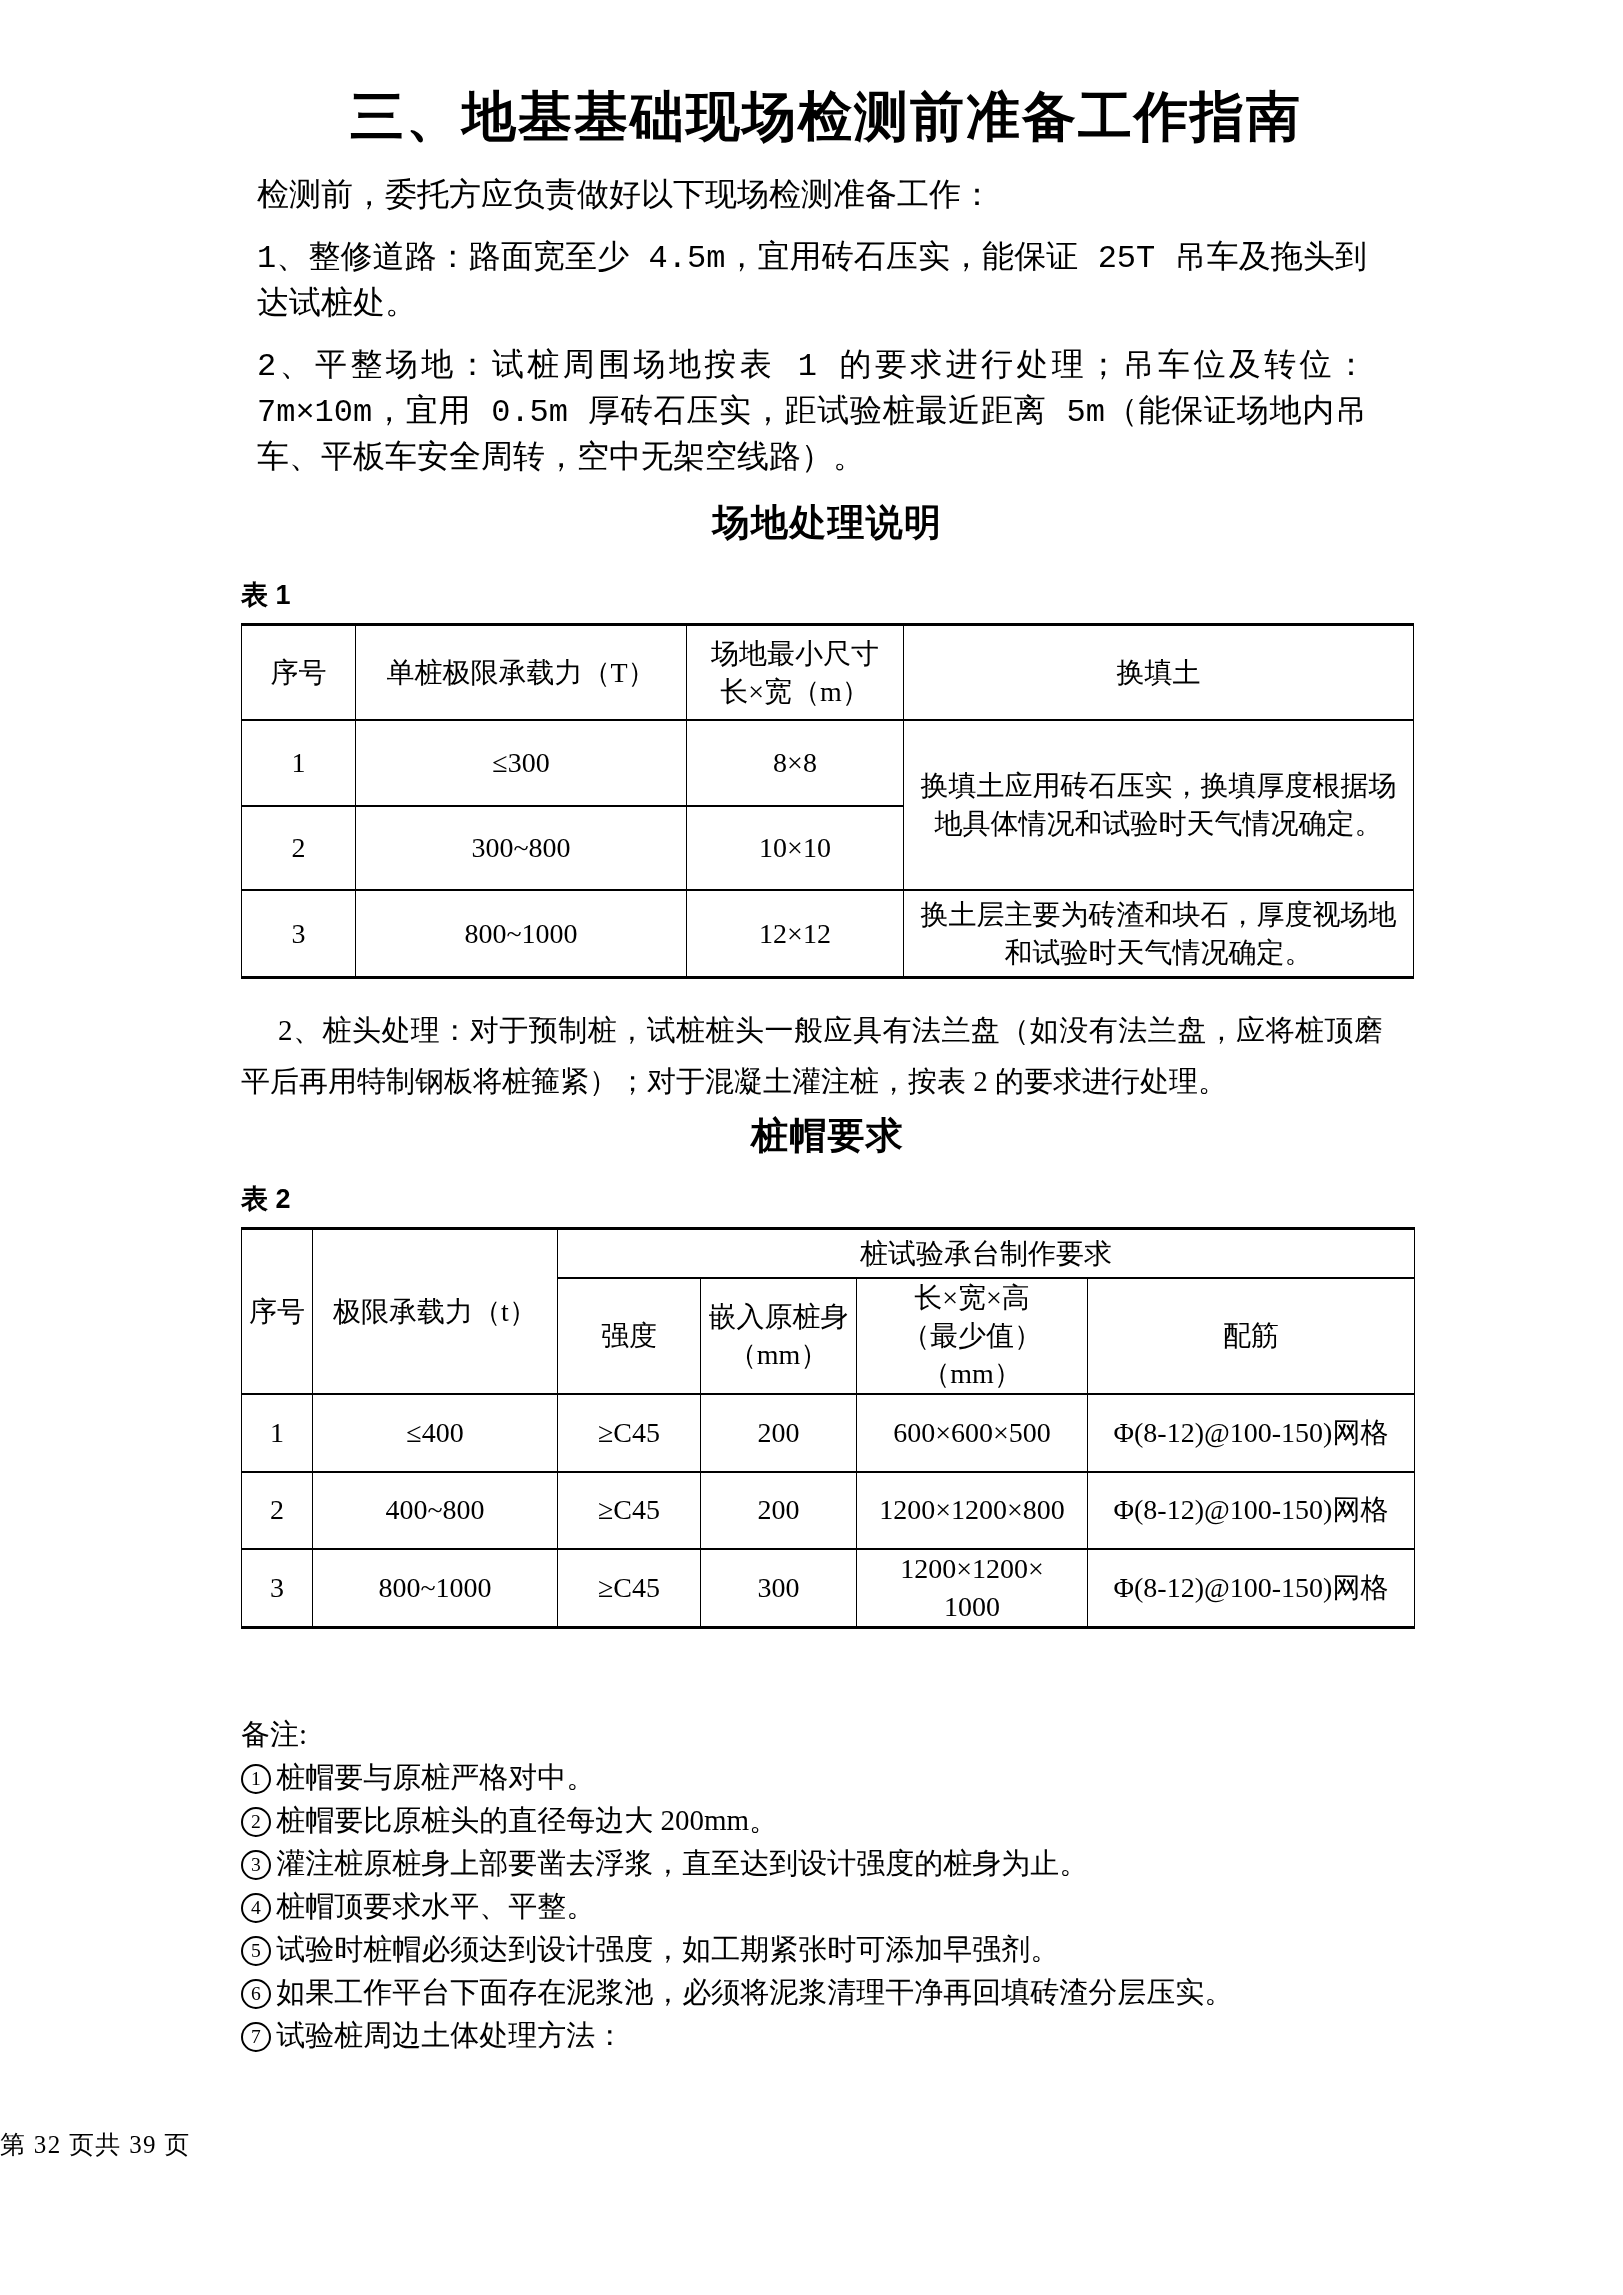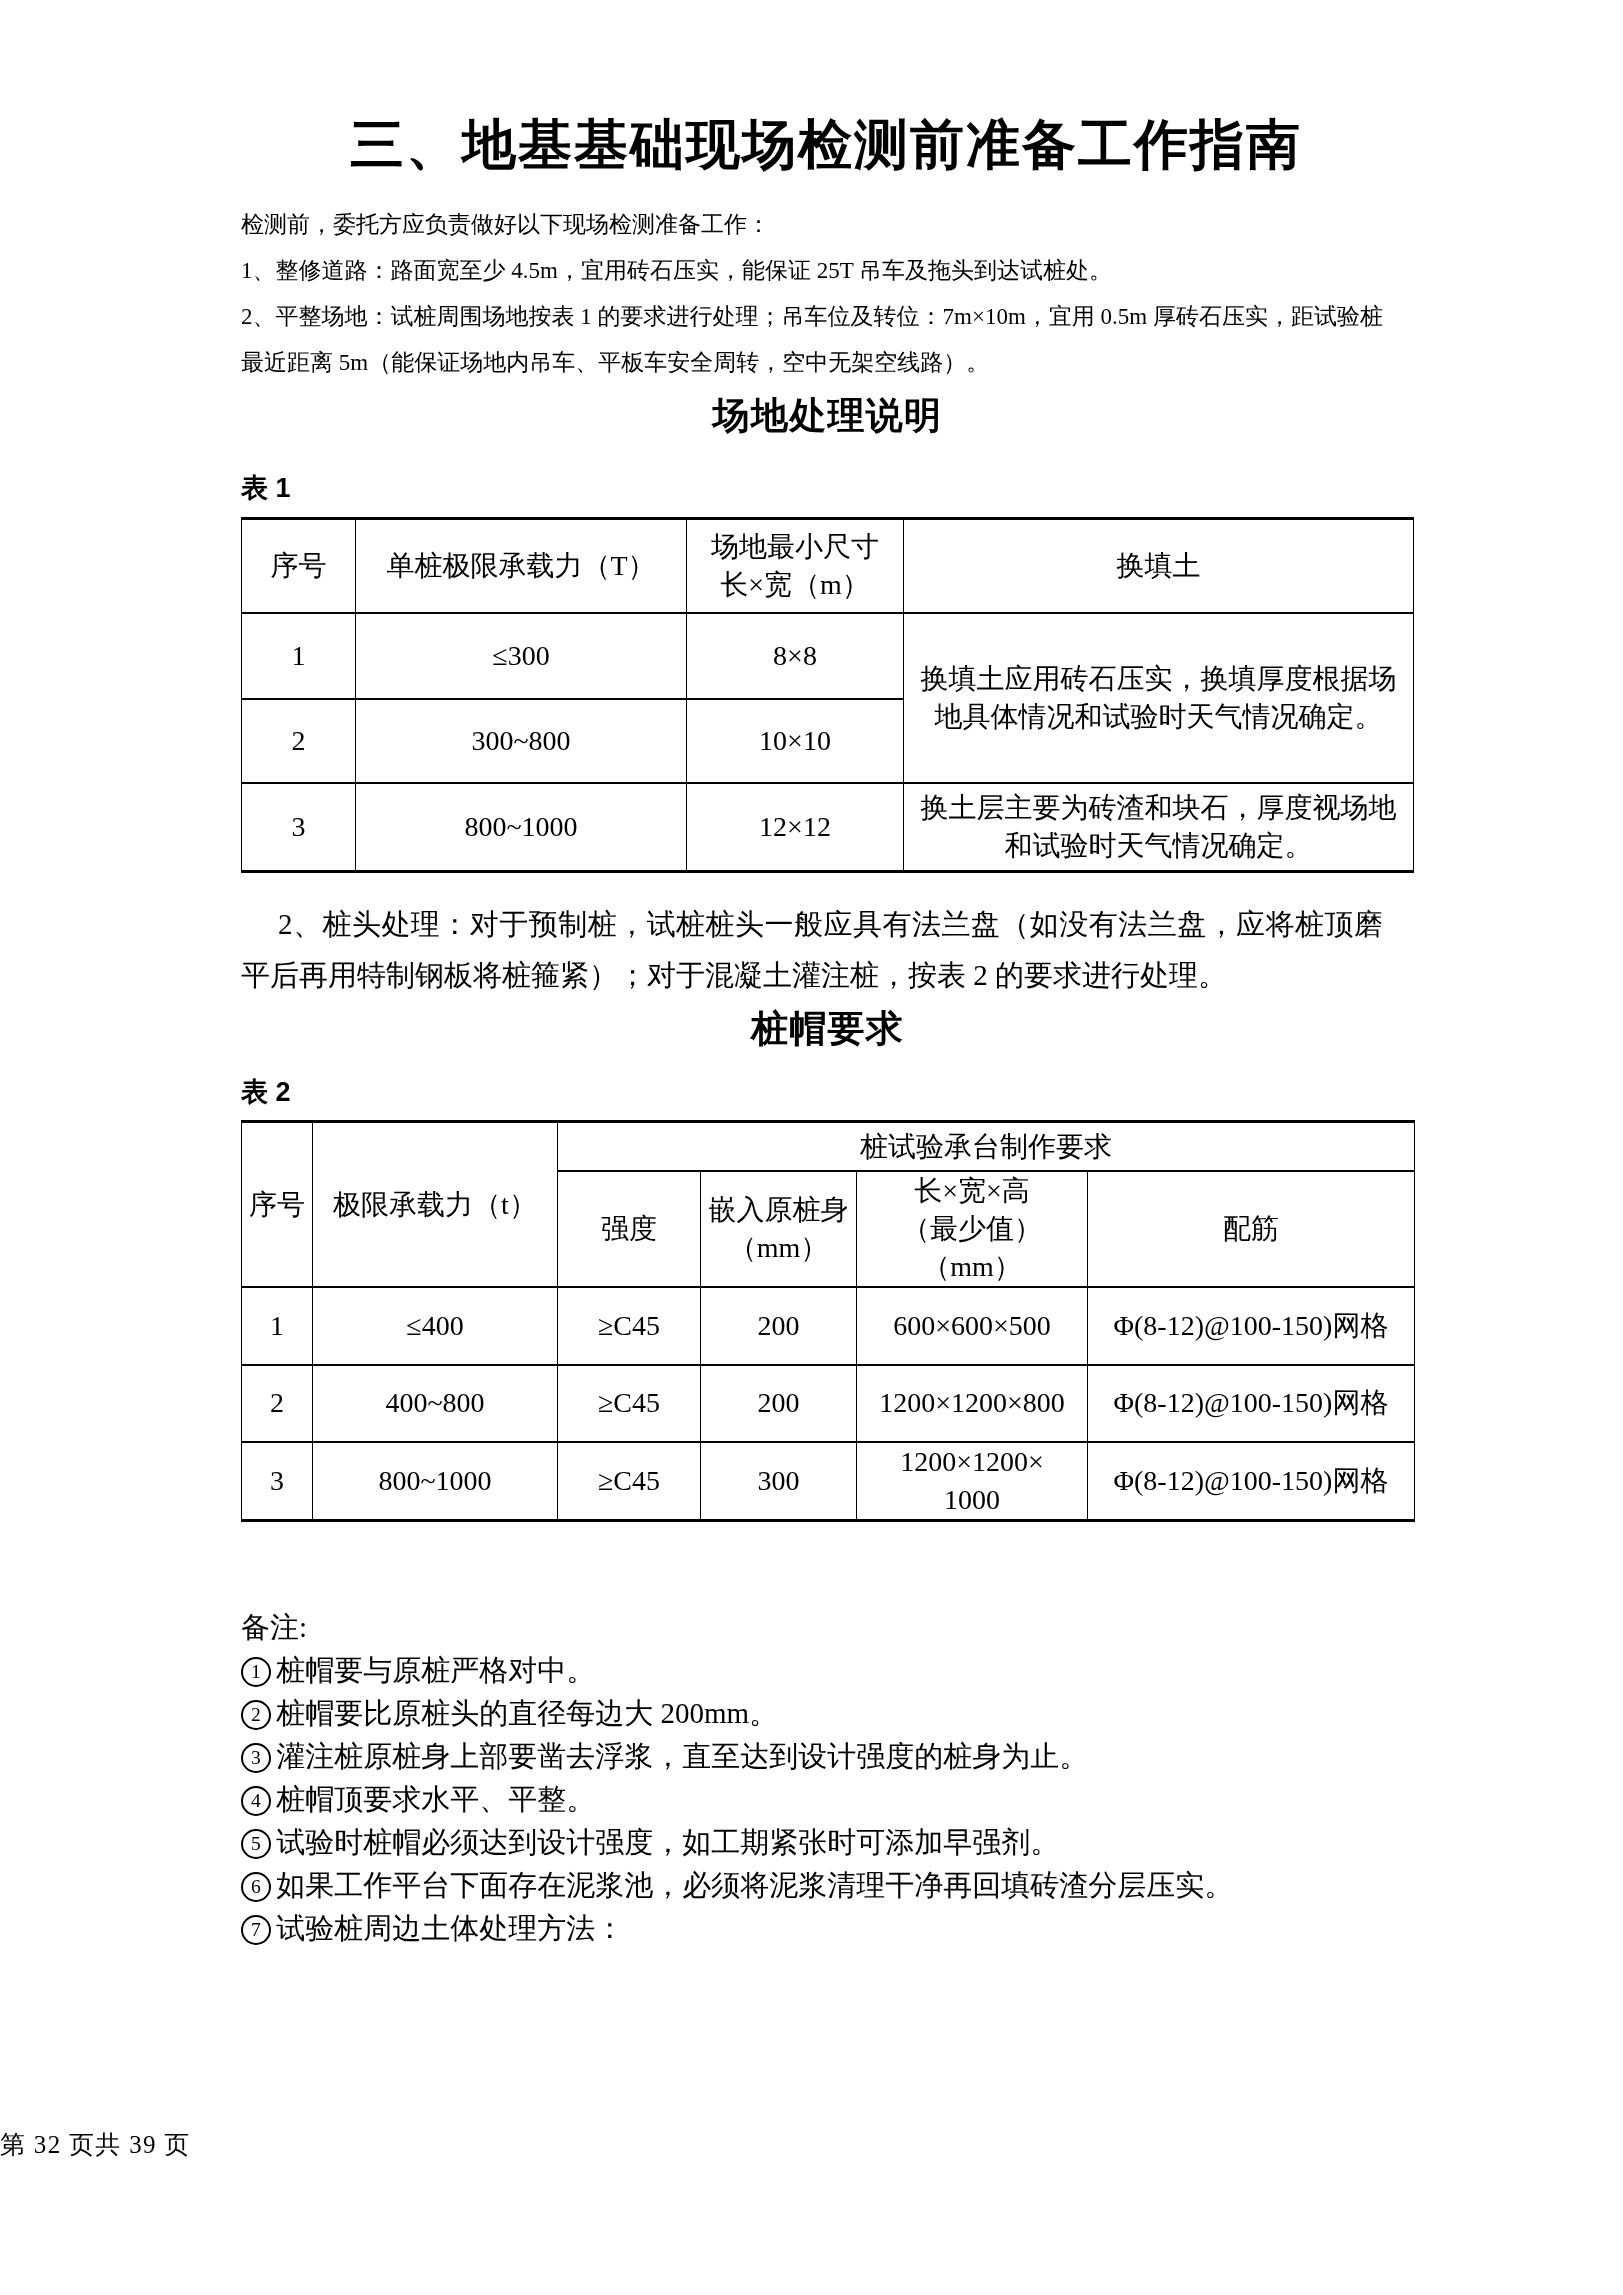--- a/index.html
+++ b/index.html
@@ -5,40 +5,41 @@
   html,body { margin:0; padding:0; background:#888; }
   .page {
     position:relative;
     width:1623px; height:2295px;
     margin:0 auto;
     background:#ffffff;
     color:#000;
     font-family:"Liberation Serif","DejaVu Serif",serif;
     overflow:hidden;
   }
-  .content { padding:116px 212px 0 241px; }
+  .content { padding:88px 212px 0 241px; }
 
   .doc-title {
     font-family:"Liberation Serif","DejaVu Serif",serif;
     font-size:54px; font-weight:bold;
     text-align:center; letter-spacing:2px;
     line-height:1.08;
     margin:0;
   }
   .sec-heading {
     font-family:"Liberation Sans","DejaVu Sans",sans-serif;
     font-size:36px; font-weight:bold;
     letter-spacing:0.7px;
     margin:41px 0 0 0;
   }
   .body-block { margin-top:27.5px; width:1142px; }
   .para {
-    font-size:23px; line-height:46px;
+    font-size:32px; line-height:46px;
     text-align:justify;
-    margin:0;
+    margin:16px;
+    font-family:Liberation Mono, monospace;
   }
   .para-pilehead {
     font-size:29px; line-height:51px;
     text-align:justify;
     text-indent:37px;
     width:1142px;
     margin:26px 0 0 0;
   }
   .center-heading {
     font-family:"Liberation Sans","DejaVu Sans",sans-serif;

